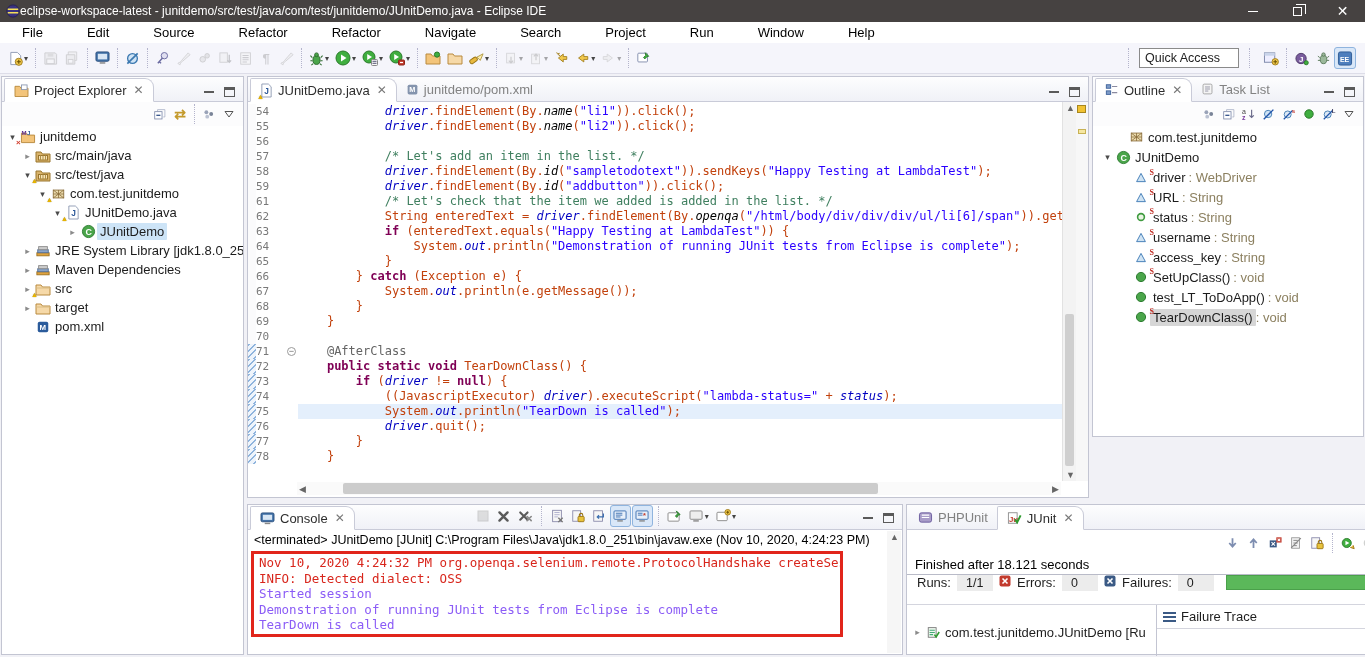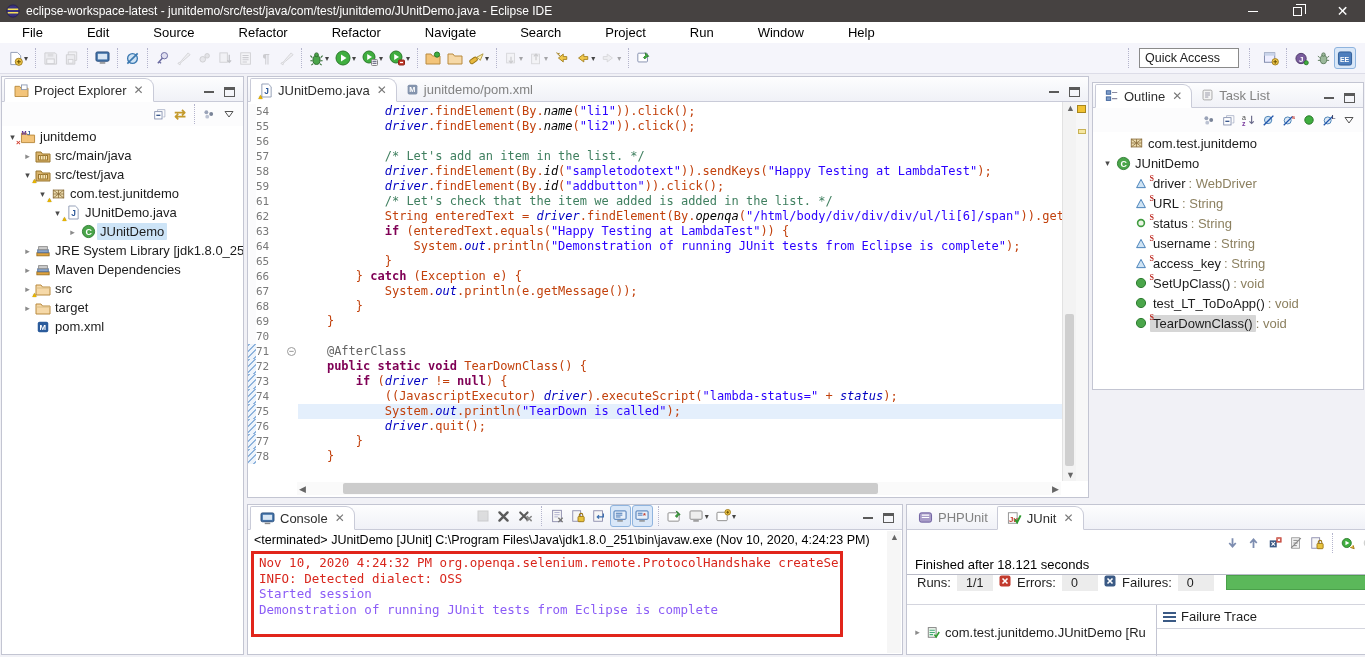--- a/index.html
+++ b/index.html
@@ -1,21 +1,21 @@
 <!DOCTYPE html>
 <html><head>
 <meta charset="utf-8">
 <style>
   *{box-sizing:border-box;margin:0;padding:0}
   html,body{width:1365px;height:657px;overflow:hidden}
   body{position:relative;font-family:"Liberation Sans",sans-serif;background:#fff;font-size:13px;color:#1e1e1e}
 
   
   #titlebar{position:absolute;left:0;top:0;right:0;height:22px;background:#464241;color:#fff;display:flex;align-items:center;padding-left:6px;font-size:12px}
-  #titlebar .title{margin-left:6px;white-space:nowrap}
+  #titlebar .title{white-space:nowrap}
   #titlebar .spacer{flex:1}
   .wbtn{width:45px;height:22px;display:flex;align-items:center;justify-content:center;color:#fff}
   .glyph-min{display:inline-block;width:10px;border-top:1px solid #fff}
   .glyph-restore{display:inline-block;width:9px;height:9px;border:1px solid #fff;position:relative;background:#464241}
   .glyph-restore:before{content:"";position:absolute;left:2px;top:-4px;width:9px;height:9px;border:1px solid #fff;border-bottom:none;border-left:none}
   .glyph-close{font-size:14px;line-height:14px}
 
   
   #menubar{position:absolute;left:0;top:22px;right:0;height:21px;background:#fff;display:flex;align-items:center;font-size:13px;color:#000}
   .mitem{padding:0 22px;height:100%;display:flex;align-items:center}
@@ -31,21 +31,21 @@
   .titem.on{background:#d9e7f8;border:1px solid #8fb4de}
   .caret{font-size:8px;color:#444;margin-left:1px}
   #quick-access{width:100px;height:20px;border:1px solid #8a8a8a;font-size:12.5px;padding:0 5px;font-family:"Liberation Sans",sans-serif;background:#fff}
   #quick-access::placeholder{color:#222;opacity:1}
 
   
   #workspace{position:absolute;left:0;top:74px;right:0;bottom:0;background:#f1f1f6}
   .panel{position:absolute;background:#fff;border:1px solid #c3c5d2}
   #explorer{left:1px;top:2px;width:243px;height:579px}
   #editor{left:247px;top:2px;width:842px;height:422px}
-  #outline{left:1092px;top:8px;width:272px;height:308px}
+  #outline{left:1092px;top:2px;width:272px;height:361px}
   #console{left:247px;top:430px;width:656px;height:151px}
   #junit{left:906px;top:430px;width:550px;height:151px}
 
   .phead{height:25px;display:flex;align-items:flex-end;background:linear-gradient(#fdfdfe,#f0f1f7);border-bottom:1px solid #c9cbd8;padding-left:2px}
   .vtab{display:inline-flex;align-items:center;gap:5px;height:24px;padding:0 9px;font-size:13px;color:#828282;white-space:nowrap}
   .vtab.active{background:#fff;color:#2e2e2e;border:1px solid #c9cbd8;border-bottom:1px solid #fff;border-radius:2px 9px 0 0;margin-bottom:-1px}
   .tab-close{font-size:12px;color:#777;margin-left:2px}
   .pbtns{margin-left:auto;display:flex;align-items:center;gap:10px;padding:0 8px 4px 6px}
   .icon-min{display:inline-block;width:10px;border-top:2px solid #5a5a5a}
   .icon-max{display:inline-block;width:11px;height:10px;border:1px solid #5a5a5a;border-top:3px solid #5a5a5a}
@@ -1025,20 +1025,21 @@
         <span class="icon-max"></span>
       </div>
     </div>
     <div class="cmeta">&lt;terminated&gt; JUnitDemo [JUnit] C:\Program Files\Java\jdk1.8.0_251\bin\javaw.exe (Nov 10, 2020, 4:24:23 PM)</div>
     <div class="cbox">
       <div>
           <div class="cline err">Nov 10, 2020 4:24:32 PM org.openqa.selenium.remote.ProtocolHandshake createSession</div>
           <div class="cline err">INFO: Detected dialect: OSS</div>
           <div class="cline out">Started session</div>
           <div class="cline out">Demonstration of running JUnit tests from Eclipse is complete</div>
+          <div class="cline out">TearDown is called</div>
         </div>
     </div>
     <div id="con-vscroll">
       <span class="sarrow" style="top:1px;left:3px">▲</span>
     </div>
   </div>
 
   <div class="panel" id="junit">
     <div class="phead">
       <div class="vtab">

